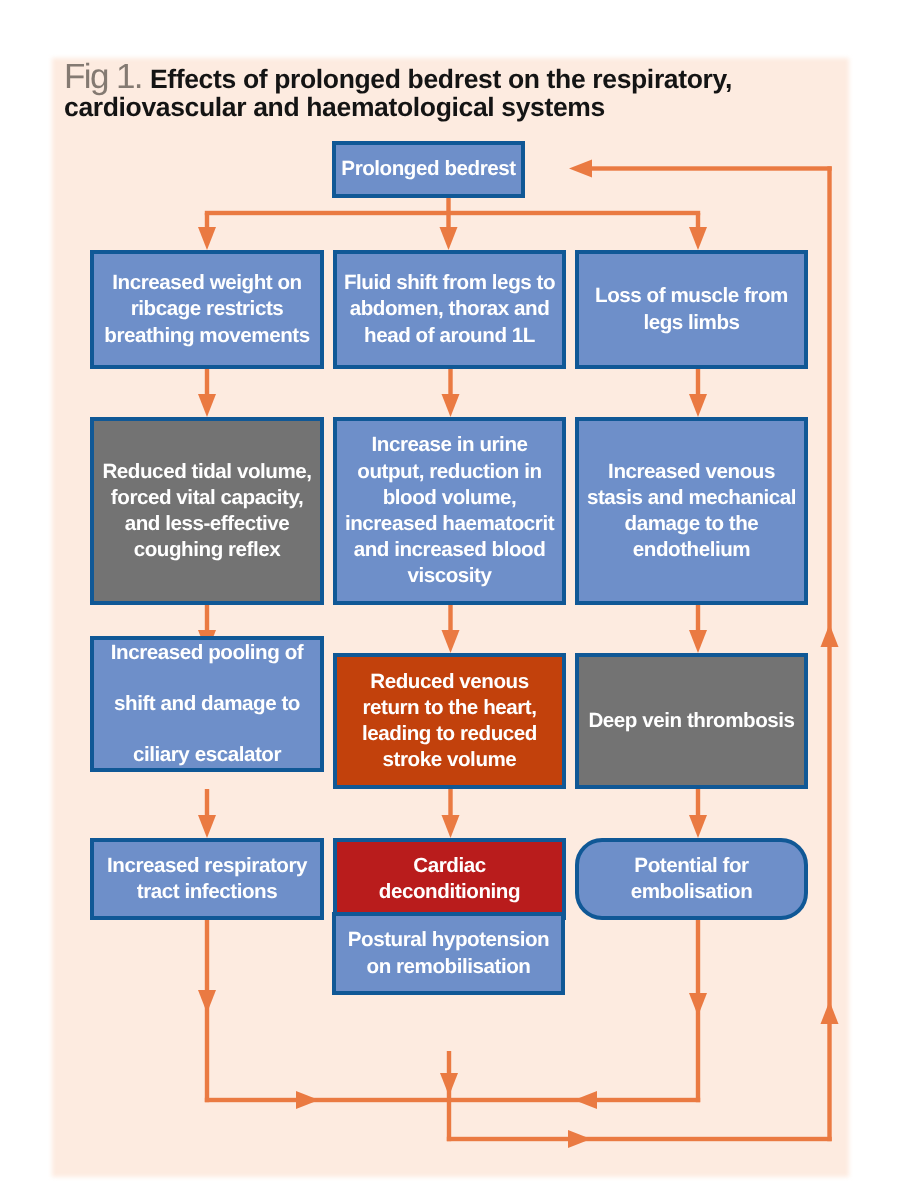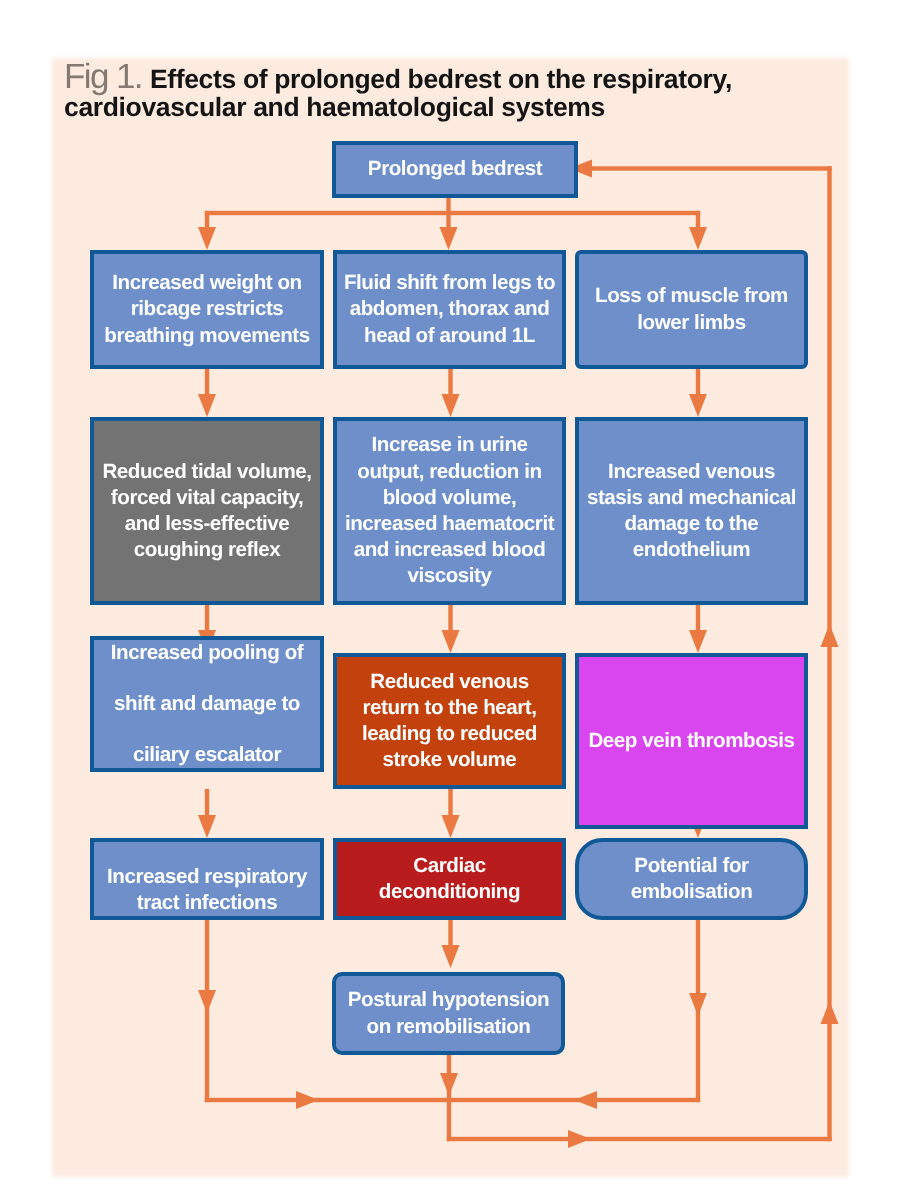--- a/index.html
+++ b/index.html
@@ -72,36 +72,36 @@
         <path d="M568 1130 L568 1148 L591 1139 Z"></path>
         <rect x="827.30" y="166.30" width="4.4" height="974.90"></rect>
         <path d="M820.5 1024 L838.5 1024 L829.5 1001 Z"></path>
         <path d="M820.5 647 L838.5 647 L829.5 624 Z"></path>
         <rect x="590.00" y="166.30" width="241.70" height="4.4"></rect>
         <path d="M592 159.5 L592 177.5 L569 168.5 Z"></path>
       </g>
     </svg>
 
   <div id="nodes">
-      <div class="box" style="left: 332px; top: 141px; width: 246px; height: 57px; background: rgb(110, 143, 201); border-color: rgb(16, 88, 150); color: rgb(255, 255, 255);">
+      <div class="box" style="left: 332px; top: 141px; width: 193px; height: 57px; background: rgb(110, 143, 201); border-color: rgb(16, 88, 150); color: rgb(255, 255, 255);">
         <span>Prolonged bedrest</span>
       </div>
       <div class="box" style="left: 90px; top: 250px; width: 234px; height: 119px; background: rgb(110, 143, 201); border-color: rgb(16, 88, 150); color: rgb(255, 255, 255);">
         <span>Increased weight on</span>
         <span>ribcage restricts</span>
         <span>breathing movements</span>
       </div>
       <div class="box" style="left: 333px; top: 250px; width: 233px; height: 119px; background: rgb(110, 143, 201); border-color: rgb(16, 88, 150); color: rgb(255, 255, 255);">
         <span>Fluid shift from legs to</span>
         <span>abdomen, thorax and</span>
         <span>head of around 1L</span>
       </div>
-      <div class="box" style="left: 575px; top: 250px; width: 233px; height: 119px; background: rgb(110, 143, 201); border-color: rgb(16, 88, 150); color: rgb(255, 255, 255); border-radius: 6px;">
+      <div class="box" style="left: 575px; top: 250px; width: 233px; height: 119px; background: rgb(110, 143, 201); border-color: rgb(16, 88, 150); color: rgb(255, 255, 255);">
         <span>Loss of muscle from</span>
-        <span>lower limbs</span>
+        <span>legs limbs</span>
       </div>
       <div class="box" style="left: 90px; top: 417px; width: 234px; height: 188px; background: #737373; border-color: rgb(16, 88, 150); color: rgb(255, 255, 255);">
         <span>Reduced tidal volume,</span>
         <span>forced vital capacity,</span>
         <span>and less-effective</span>
         <span>coughing reflex</span>
       </div>
       <div class="box" style="left: 333px; top: 417px; width: 233px; height: 188px; background: rgb(110, 143, 201); border-color: rgb(16, 88, 150); color: rgb(255, 255, 255);">
         <span>Increase in urine</span>
         <span>output, reduction in</span>
@@ -120,33 +120,33 @@
         <span>Increased pooling of</span>
         <span>shift and damage to</span>
         <span>ciliary escalator</span>
       </div>
       <div class="box" style="left: 333px; top: 653px; width: 233px; height: 136px; background: #c2410c; border-color: rgb(16, 88, 150); color: rgb(255, 255, 255);">
         <span>Reduced venous</span>
         <span>return to the heart,</span>
         <span>leading to reduced</span>
         <span>stroke volume</span>
       </div>
-      <div class="box" style="left: 575px; top: 653px; width: 233px; height: 176px; background: #d946ef; border-color: rgb(16, 88, 150); color: rgb(255, 255, 255);">
+      <div class="box" style="left: 575px; top: 653px; width: 233px; height: 136px; background: #737373; border-color: rgb(16, 88, 150); color: rgb(255, 255, 255);">
         <span>Deep vein thrombosis</span>
       </div>
-      <div class="box" style="left: 90px; top: 838px; width: 234px; height: 82px; background: rgb(110, 143, 201); border-color: rgb(16, 88, 150); color: rgb(255, 255, 255); justify-content: flex-end;">
+      <div class="box" style="left: 90px; top: 838px; width: 234px; height: 82px; background: rgb(110, 143, 201); border-color: rgb(16, 88, 150); color: rgb(255, 255, 255);">
         <span>Increased respiratory</span>
         <span>tract infections</span>
       </div>
       <div class="box" style="left: 333px; top: 838px; width: 233px; height: 82px; background: #b91c1c; border-color: rgb(16, 88, 150); color: rgb(255, 255, 255);">
         <span>Cardiac</span>
         <span>deconditioning</span>
       </div>
       <div class="box" style="left: 575px; top: 838px; width: 233px; height: 82px; background: rgb(110, 143, 201); border-color: rgb(16, 88, 150); color: rgb(255, 255, 255); border-radius: 27px;">
         <span>Potential for</span>
         <span>embolisation</span>
       </div>
-      <div class="box" style="left: 332px; top: 972px; width: 233px; height: 83px; background: rgb(110, 143, 201); border-color: rgb(16, 88, 150); color: rgb(255, 255, 255); border-radius: 10px;">
+      <div class="box" style="left: 332px; top: 912px; width: 233px; height: 83px; background: rgb(110, 143, 201); border-color: rgb(16, 88, 150); color: rgb(255, 255, 255);">
         <span>Postural hypotension</span>
         <span>on remobilisation</span>
       </div>
     </div>
 </div>
 
 </body></html>

